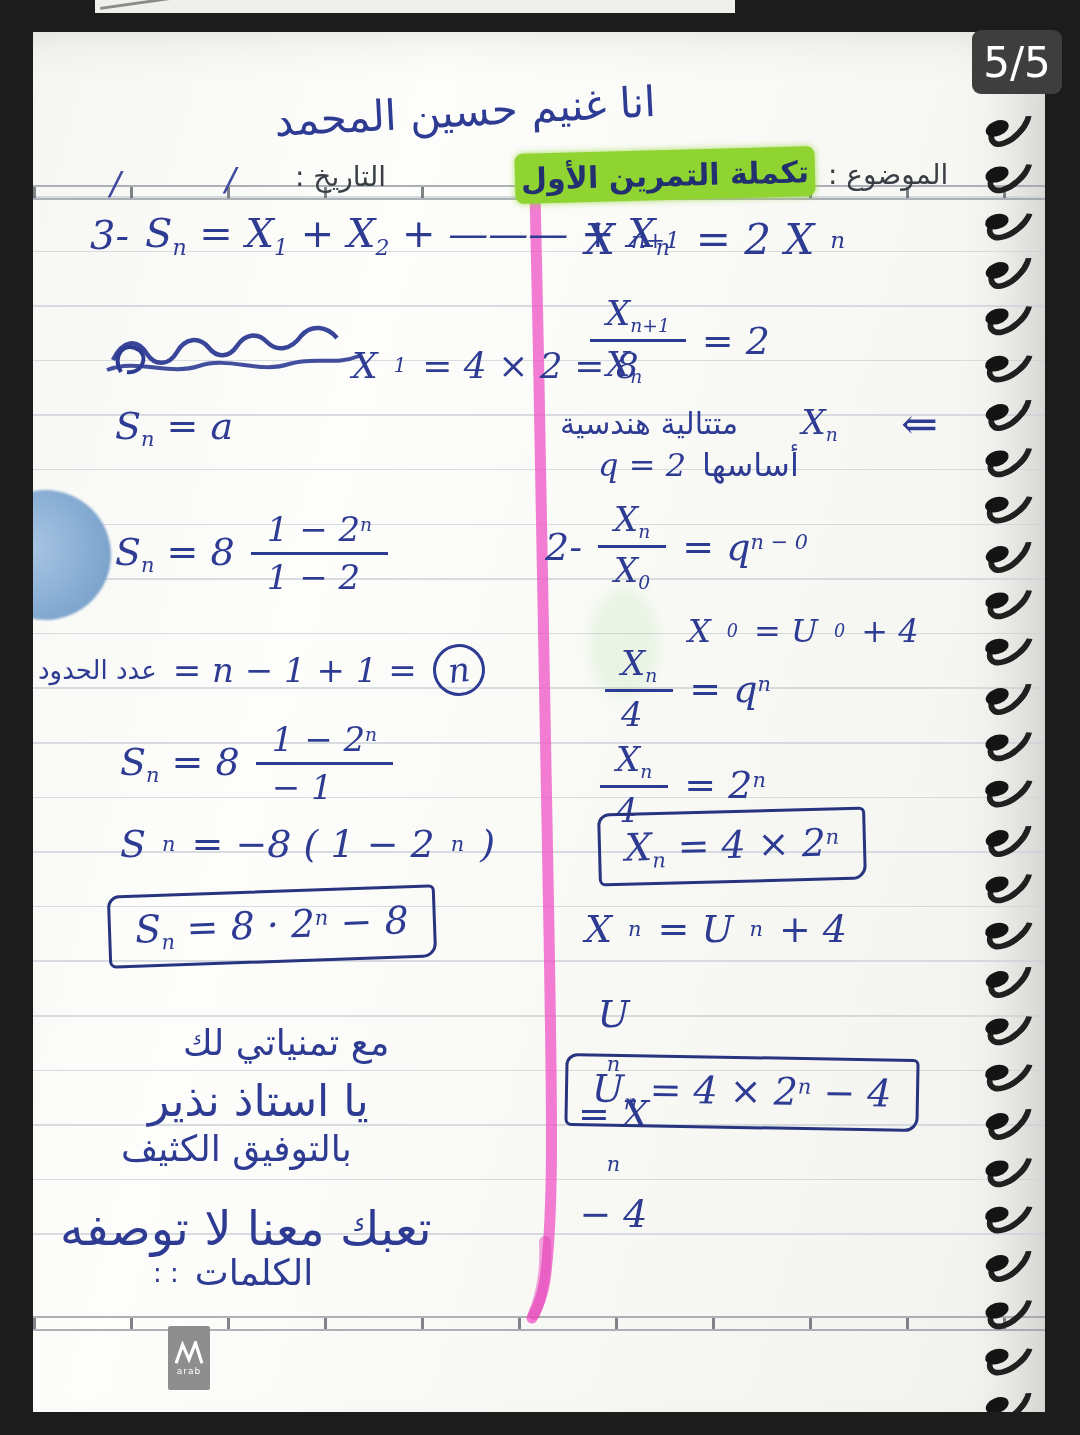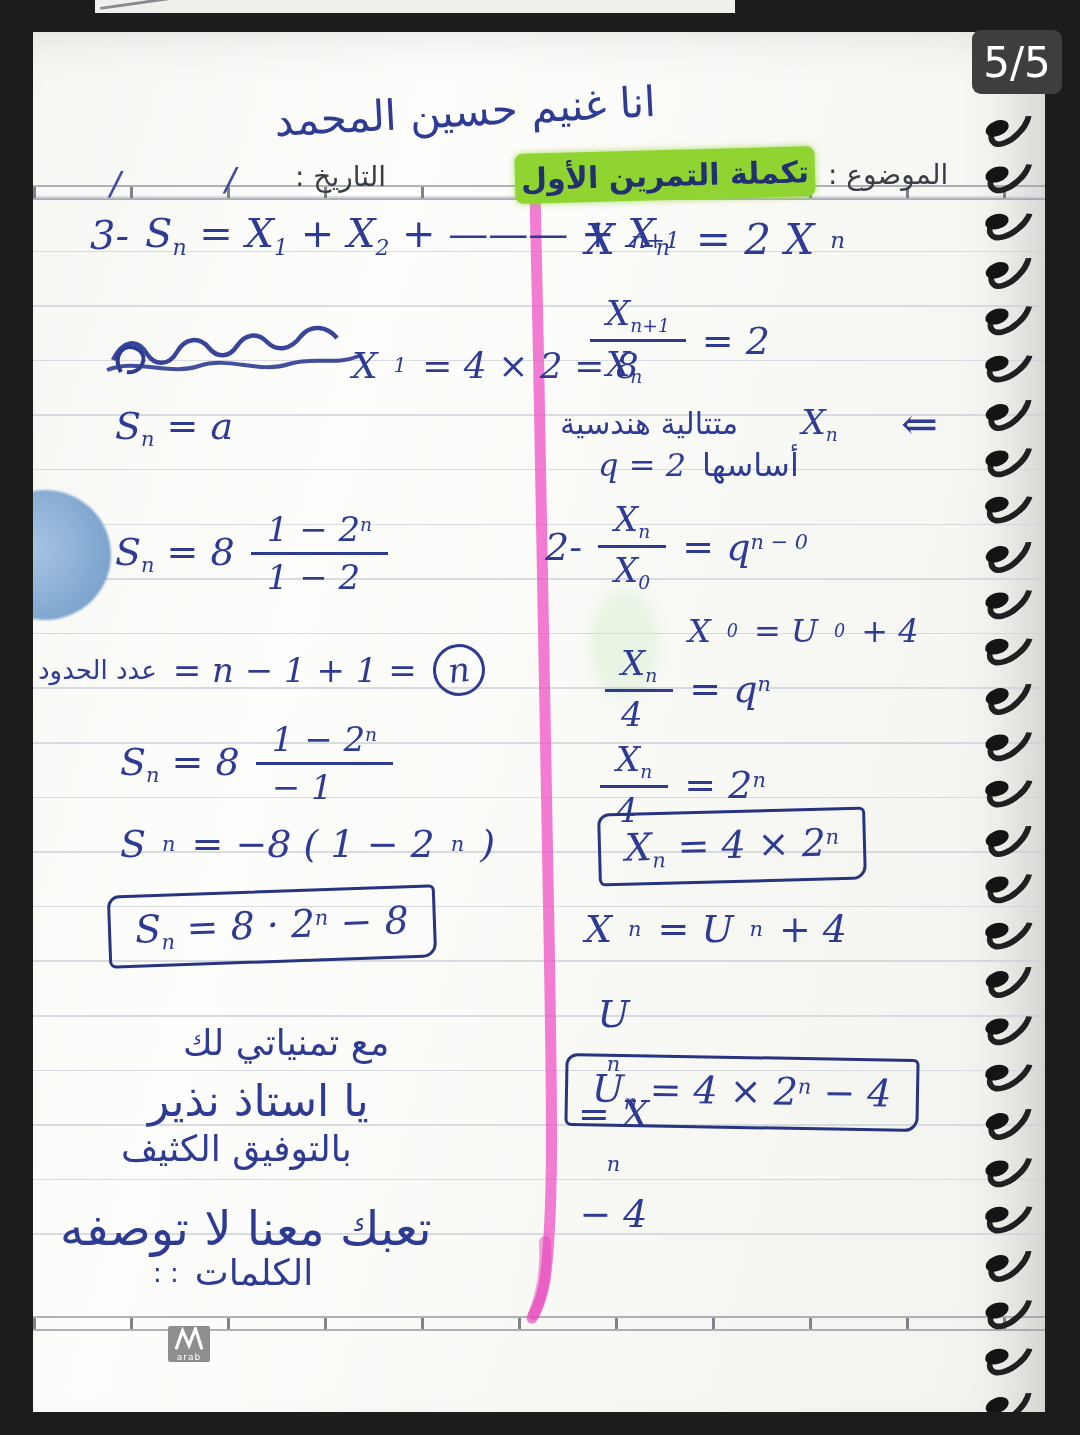--- a/index.html
+++ b/index.html
@@ -43,21 +43,21 @@
   .spiral{position:absolute;left:950px;top:0;width:70px;height:100%;}
   .coil{position:absolute;left:0;width:54px;height:30px;}
   .coil::before{content:"";position:absolute;inset:0;border:6px solid #202020;border-radius:50%;
       border-color:transparent transparent #202020 #202020;transform:rotate(-42deg);}
   .coil::after{content:"";position:absolute;width:24px;height:15px;left:2px;top:10px;background:#141414;
       border-radius:50%;transform:rotate(-18deg);}
   .finger{position:absolute;left:-54px;top:458px;width:132px;height:130px;border-radius:50%;
       background:radial-gradient(circle at 38% 45%,#a9c6e4,#7fa6cf 70%,#6f97c2);filter:blur(1px);}
   .smudge{position:absolute;left:556px;top:556px;width:70px;height:110px;border-radius:50%;
       background:rgba(140,220,120,.14);filter:blur(6px);}
-  .logo{position:absolute;left:135px;top:1294px;width:42px;height:36px;background:#8e8e8e;border-radius:2px;
+  .logo{position:absolute;left:135px;top:1294px;width:42px;height:64px;background:#8e8e8e;border-radius:2px;
       display:flex;flex-direction:column;align-items:center;justify-content:center;gap:1px;}
   .logo .cap{font-size:9px;color:#fff;letter-spacing:1px;}
   svg.overlay{position:absolute;left:0;top:0;pointer-events:none;}
 </style>
 </head>
 <body>
 
 <div class="frame">
   <div class="top-sliver"></div>
   <div class="top-sliver-line"></div>

